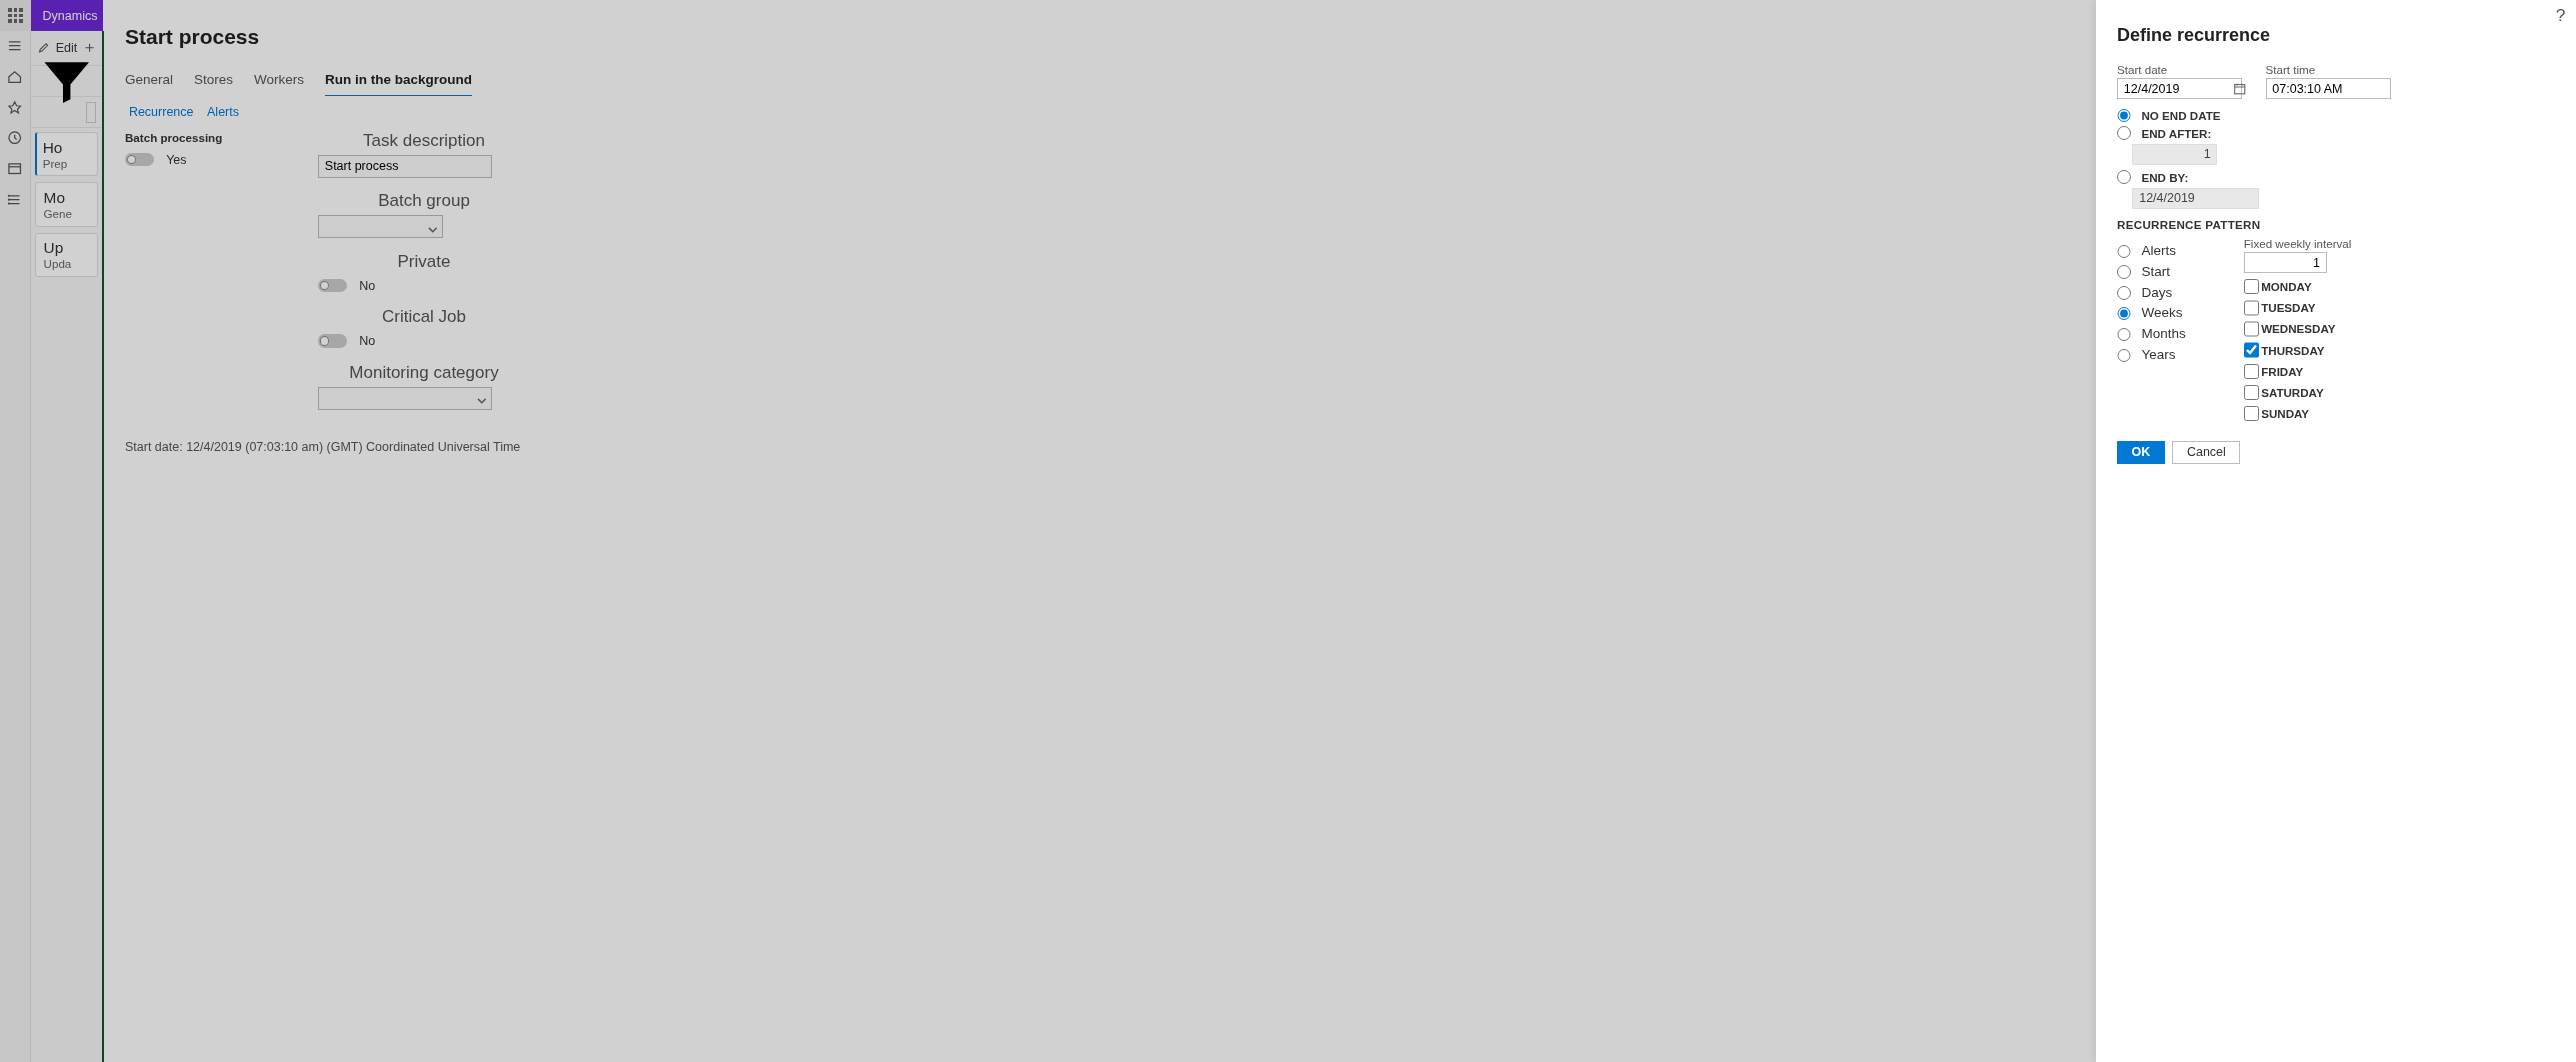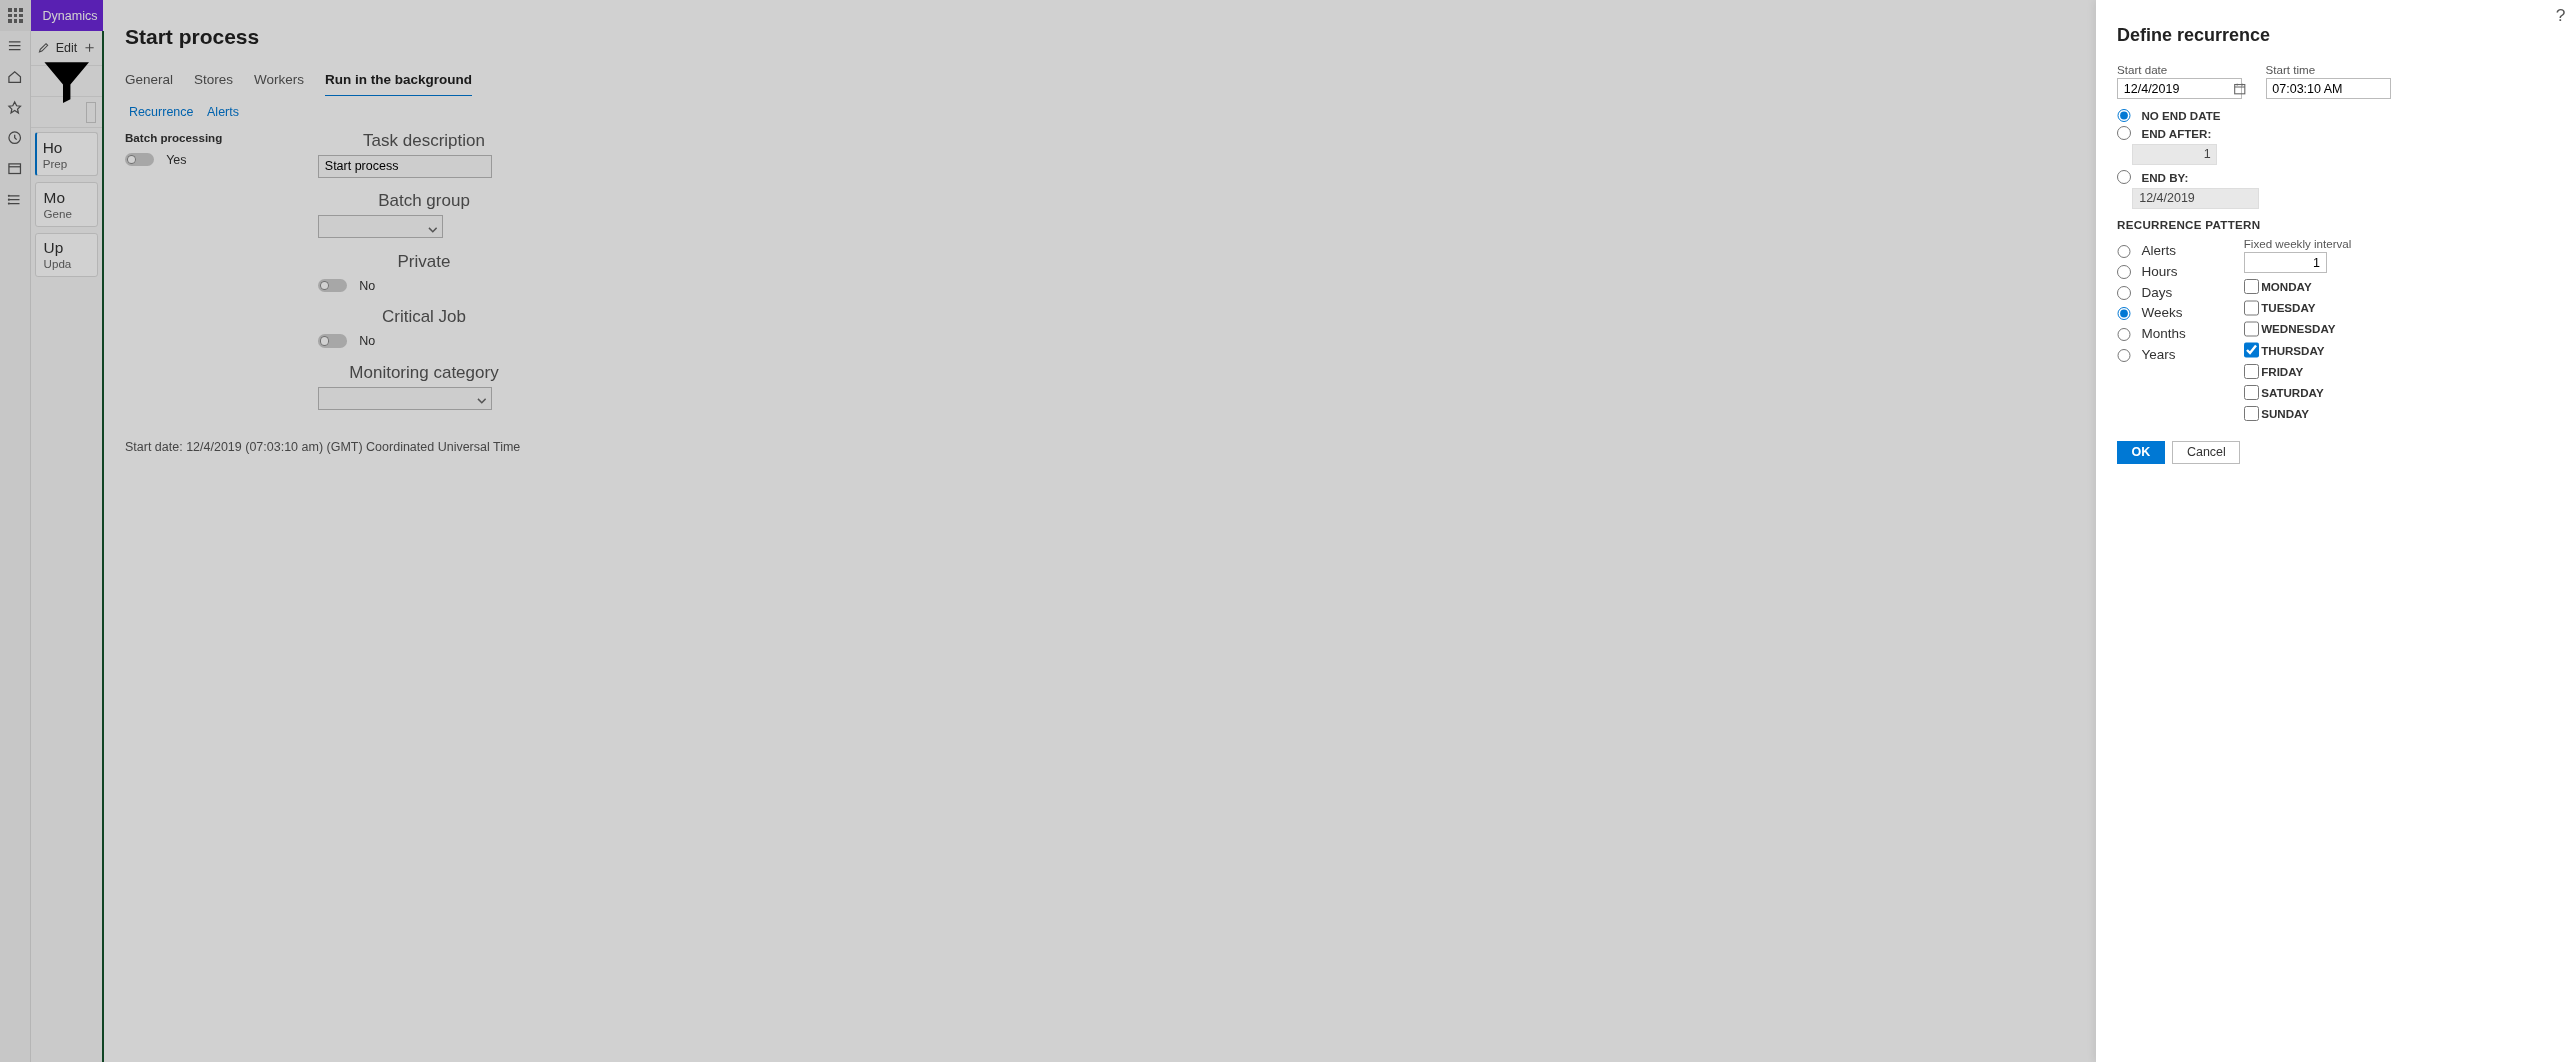--- a/index.html
+++ b/index.html
@@ -291,21 +291,21 @@
   <div class="section-title">RECURRENCE PATTERN</div>
 
   <div class="pattern-wrap">
     <div class="pattern-col">
       <div class="radio-line">
           <input type="radio" name="unit" style="">
           <span>Alerts</span>
         </div>
       <div class="radio-line">
           <input type="radio" name="unit" style="">
-          <span>Hours</span>
+          <span>Start</span>
         </div>
       <div class="radio-line">
           <input type="radio" name="unit" style="">
           <span>Days</span>
         </div>
       <div class="radio-line">
           <input type="radio" name="unit" checked="" style="">
           <span>Weeks</span>
         </div>
       <div class="radio-line">

